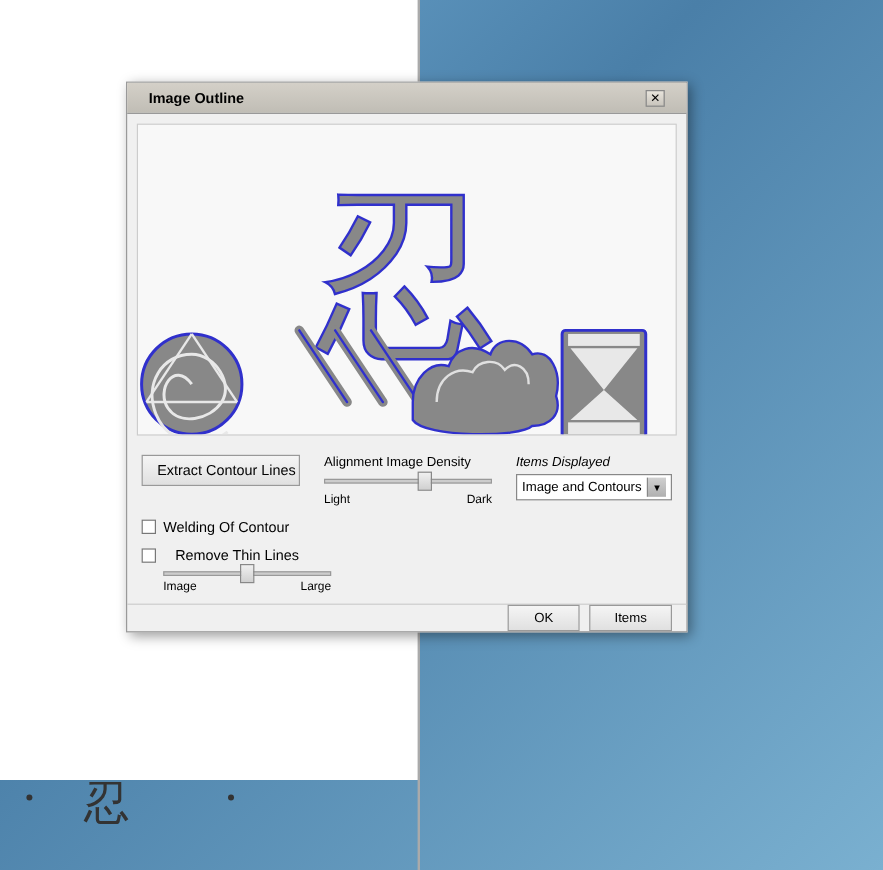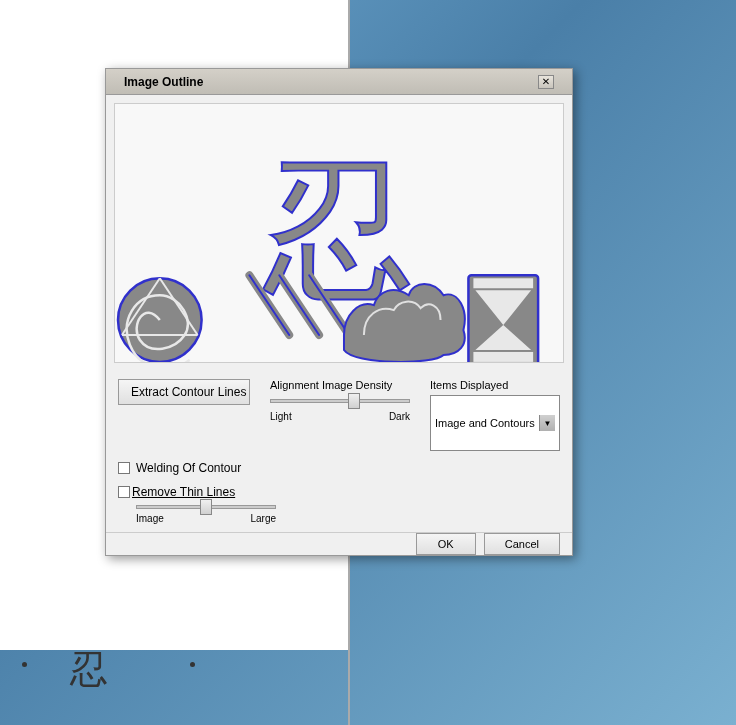--- a/index.html
+++ b/index.html
@@ -183,28 +183,29 @@
     }
 
     .items-displayed-section {
       display: flex;
       flex-direction: column;
       gap: 4px;
     }
 
     .items-label {
       font-size: 11px;
+      font-style: italic;
     }
 
     .dropdown-select {
       display: flex;
       align-items: center;
       background: #fff;
       border: 1px solid #888;
-      padding: 19px 4px;
+      padding: 2px 4px;
       font-size: 11px;
       width: 130px;
       justify-content: space-between;
       cursor: pointer;
     }
 
     .dropdown-arrow {
       width: 16px;
       height: 16px;
       background: linear-gradient(to bottom, #d0d0d0, #b0b0b0);
@@ -226,23 +227,22 @@
       width: 12px;
       height: 12px;
       border: 1px solid #777;
       background: #fff;
       flex-shrink: 0;
     }
 
     .controls-row3 {
       display: flex;
       align-items: center;
-      gap: 2px;
+      gap: 16px;
       margin-bottom: 6px;
-      text-decoration: underline;
     }
 
     .slider-track2 {
       width: 140px;
       height: 4px;
       background: #ccc;
       border: 1px solid #999;
       position: relative;
       margin: 4px 0;
     }
@@ -395,16 +395,16 @@
       <div class="slider-labels2">
         <span>Image</span>
         <span>Large</span>
       </div>
     </div>
 
   </div>
 
   <div class="btn-row">
     <button class="btn-ok">OK</button>
-    <button class="btn-cancel">Cancel</button>
+    <button class="btn-cancel">Items</button>
   </div>
 
 </div>
 
 </body></html>

